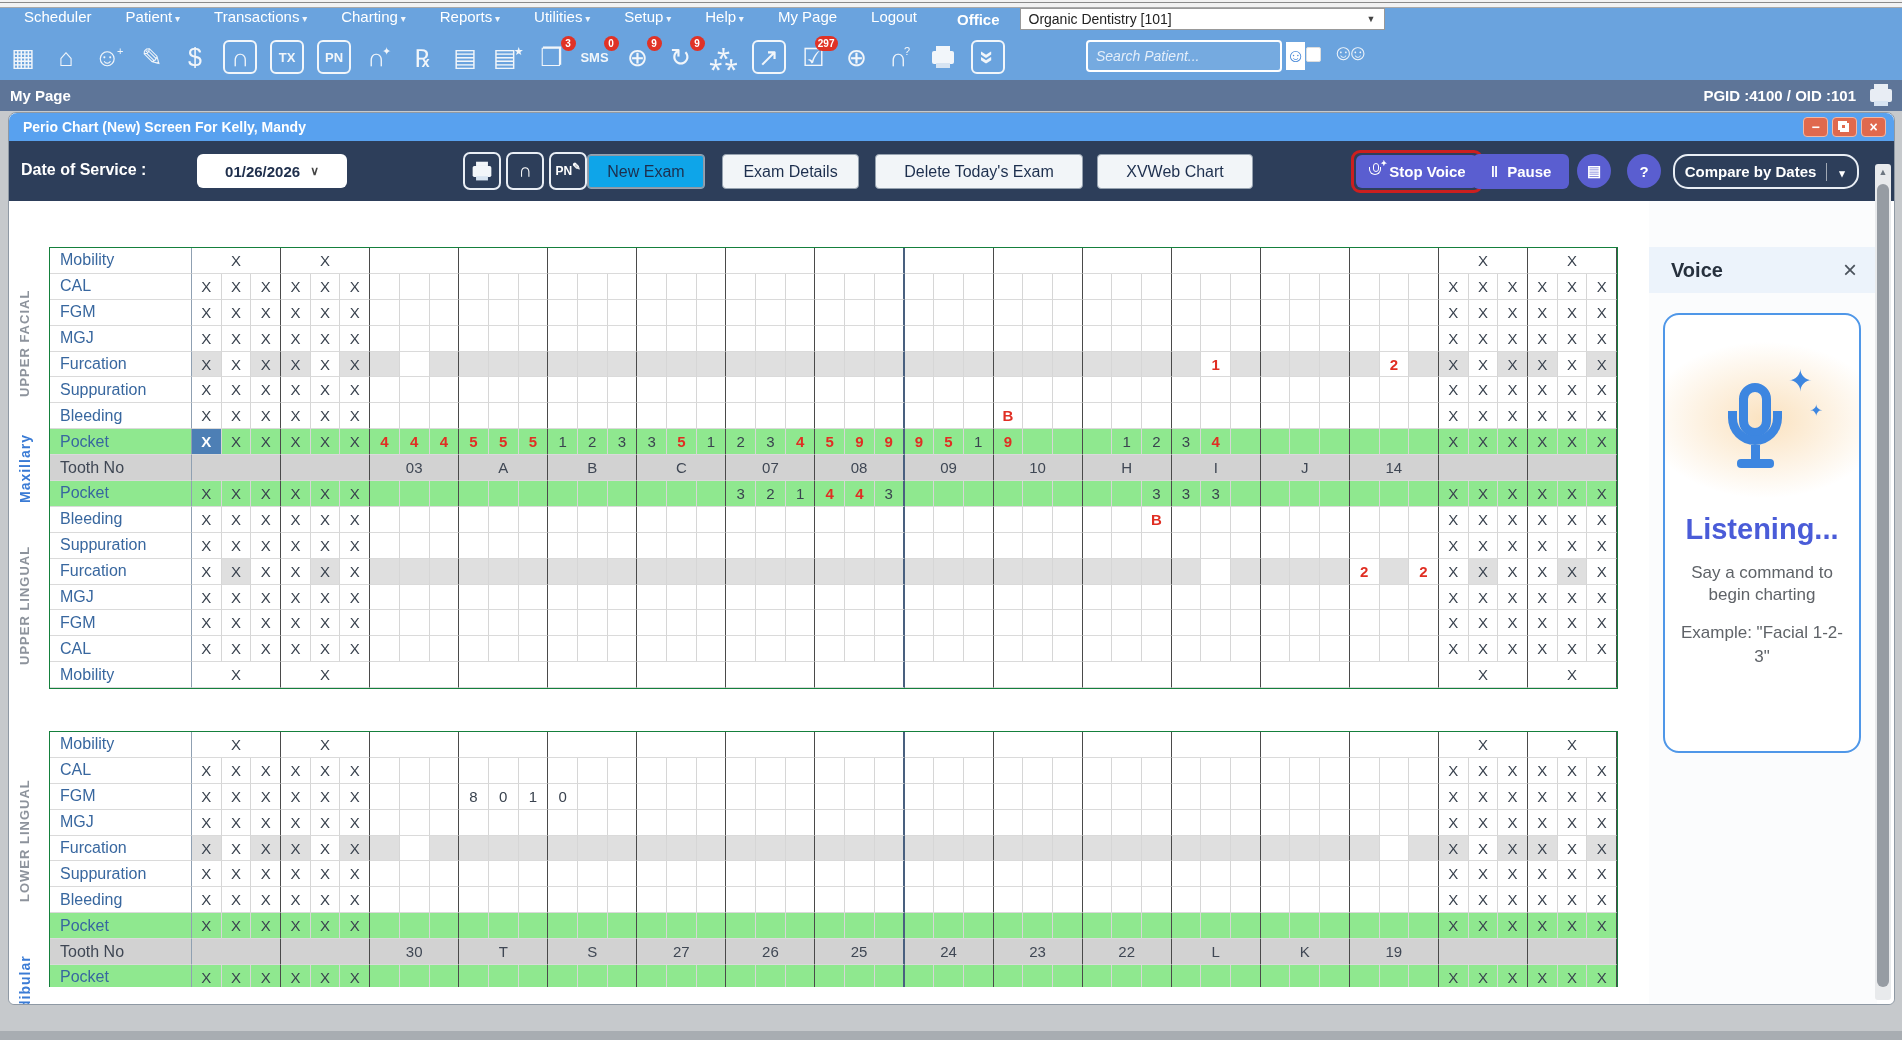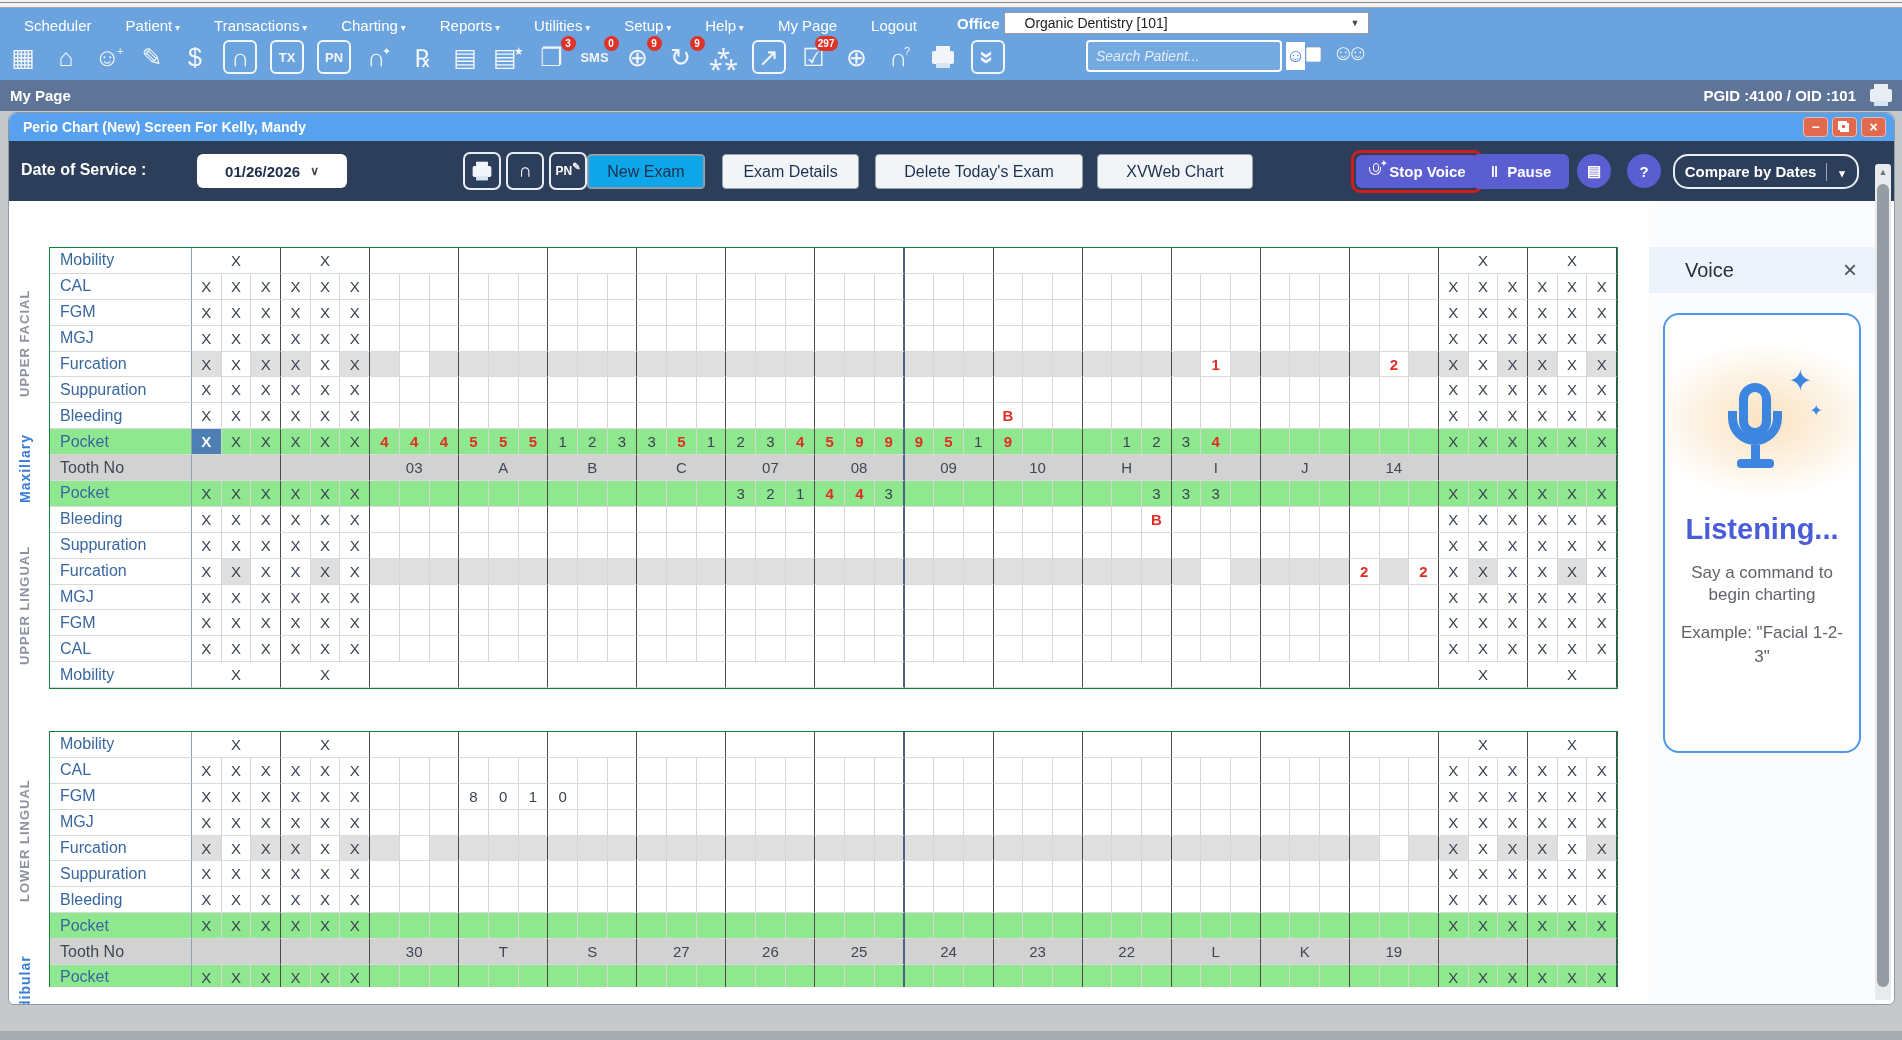--- a/index.html
+++ b/index.html
@@ -1,27 +1,27 @@
 <!DOCTYPE html>
 <html><head>
 <meta charset="utf-8">
 <style>
 *{box-sizing:border-box;margin:0;padding:0}
 html,body{width:1902px;height:1040px;overflow:hidden;font-family:"Liberation Sans",sans-serif}
 .page{position:relative;width:1902px;height:1040px;background:#c6c9cc}
 .topstrip{position:absolute;left:0;top:0;width:100%;height:8px;background:#f2f2f2;border-bottom:1px solid #a9a9a9}
 .topstrip::before{content:"";position:absolute;left:0;top:2px;width:100%;height:1px;background:#8a8a8a}
 
-.menubar{position:absolute;left:0;top:8px;width:100%;height:26px;background:#6aa3de;display:flex;align-items:flex-end;color:#fff}
+.menubar{position:absolute;left:0;top:8px;width:100%;height:26px;background:#6aa3de;display:flex;align-items:flex-start;color:#fff}
 #menu-items{display:flex;align-items:center;gap:34px;margin-left:24px;font-size:15px}
 .mitem{cursor:pointer;white-space:nowrap}
 .mitem.caret::after{content:" ▾";font-size:10px;opacity:.9}
-.office-group{margin-left:40px;display:flex;align-items:center;gap:4px}
+.office-group{margin-left:40px;display:flex;align-items:center;gap:20px}
 .office-label{font-weight:700;font-size:15px}
-.office-select{width:365px;height:22px;background:#fff;color:#222;font-size:14px;display:flex;align-items:center;padding:0 20px;position:relative;border:1px solid #999}
+.office-select{width:365px;height:22px;background:#fff;color:#222;font-size:14px;display:flex;align-items:center;padding:0 8px;position:relative;border:1px solid #999}
 .office-select::after{content:"▼";position:absolute;right:8px;font-size:9px;color:#444}
 
 .iconbar{position:absolute;left:0;top:34px;width:100%;height:46px;background:#6aa3de;position:absolute}
 #icon-row{position:absolute;left:8px;top:4px;display:flex;align-items:center;gap:13px;height:38px}
 .tico{position:relative;min-width:30px;height:34px;display:flex;align-items:center;justify-content:center;color:#f2f6fa;font-size:25px;cursor:pointer}
 .tico sup{font-size:11px;margin-left:-3px;margin-top:-12px}
 .tico.boxed{border:2px solid #f2f6fa;border-radius:6px;width:34px;padding:0 2px}
 .tg.tlabel,.tg.small{font-size:13px;font-weight:700;letter-spacing:0}
 .tg.rot{display:inline-block;transform:rotate(90deg);font-weight:700}
 .badge{position:absolute;top:-4px;right:-9px;background:#e03226;color:#fff;font-size:10px;font-weight:700;border-radius:8px;min-width:15px;height:15px;line-height:15px;text-align:center;padding:0 3px}
@@ -96,21 +96,21 @@
 .cl.mid{border-right:2px solid #49607f}
 .cl.s3{grid-column:span 3}
 .cl.lbl{justify-content:flex-start;padding-left:10px;color:#38679f;font-size:16px;border-right:1px solid #8fa0b2}
 .prow .cl.bgw{background:#fff}
 .prow .cl.bgg{background:#dfdfdf}
 .prow .cl.red{color:#e02e23;font-weight:600}
 .prow .cl.sel{background:#4d7fb5;color:#fff;font-weight:600}
 
 .voice-panel{position:absolute;left:1640px;top:0;width:228px;height:100%;background:#fbfcfd}
 .voice-head{position:absolute;left:0;top:46px;width:100%;height:46px;background:#ecf3fb;display:flex;align-items:center}
-.voice-title{margin-left:36px;font-size:20px;font-weight:400;color:#26303d}
+.voice-title{margin-left:22px;font-size:20px;font-weight:700;color:#26303d}
 .voice-close{position:absolute;right:20px;font-size:24px;color:#4a525c;cursor:pointer;line-height:20px}
 .voice-card{position:absolute;left:14px;top:112px;width:198px;height:440px;border:2px solid #4f97e8;border-radius:16px;background:#fff;overflow:hidden}
 .voice-card::before{content:"";position:absolute;left:-30px;top:20px;width:260px;height:170px;background:radial-gradient(ellipse at center,rgba(246,197,128,.5),rgba(246,197,128,0) 65%)}
 .mic-wrap{position:relative;width:90px;height:110px;margin:62px auto 0}
 .mic-body{position:absolute;left:22px;top:6px;width:32px;height:54px;border:9px solid #3d86e0;border-radius:22px}
 .mic-stand{position:absolute;left:11px;top:34px;width:54px;height:34px;border:9px solid #3d86e0;border-top:none;border-radius:0 0 32px 32px}
 .mic-stem{position:absolute;left:34px;top:68px;width:9px;height:14px;background:#3d86e0}
 .mic-base{position:absolute;left:20px;top:82px;width:37px;height:9px;background:#3d86e0;border-radius:4px}
 .spark1{position:absolute;right:-6px;top:-14px;color:#3d86e0;font-size:30px}
 .spark2{position:absolute;right:-16px;top:24px;color:#3d86e0;font-size:16px}

